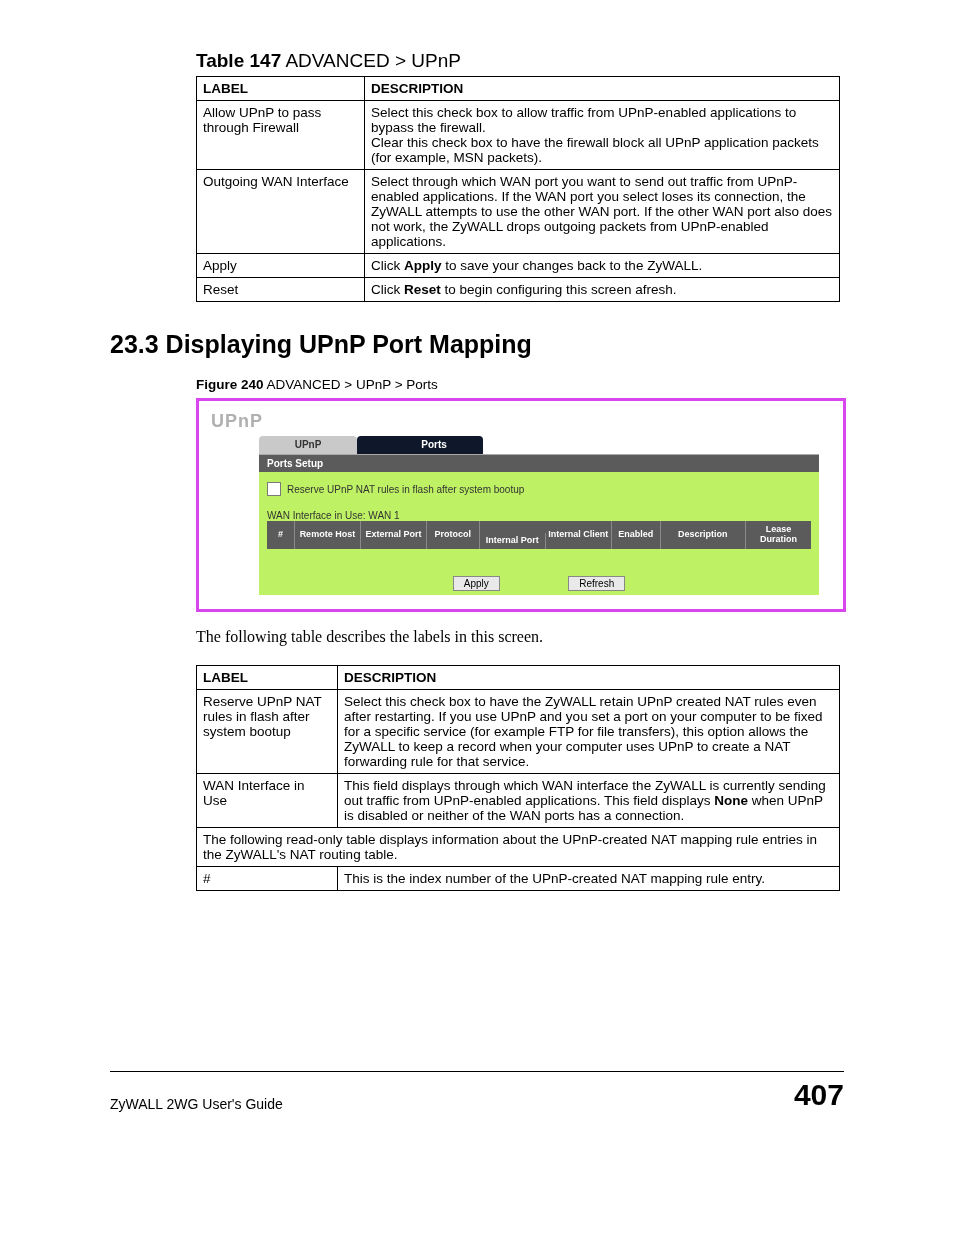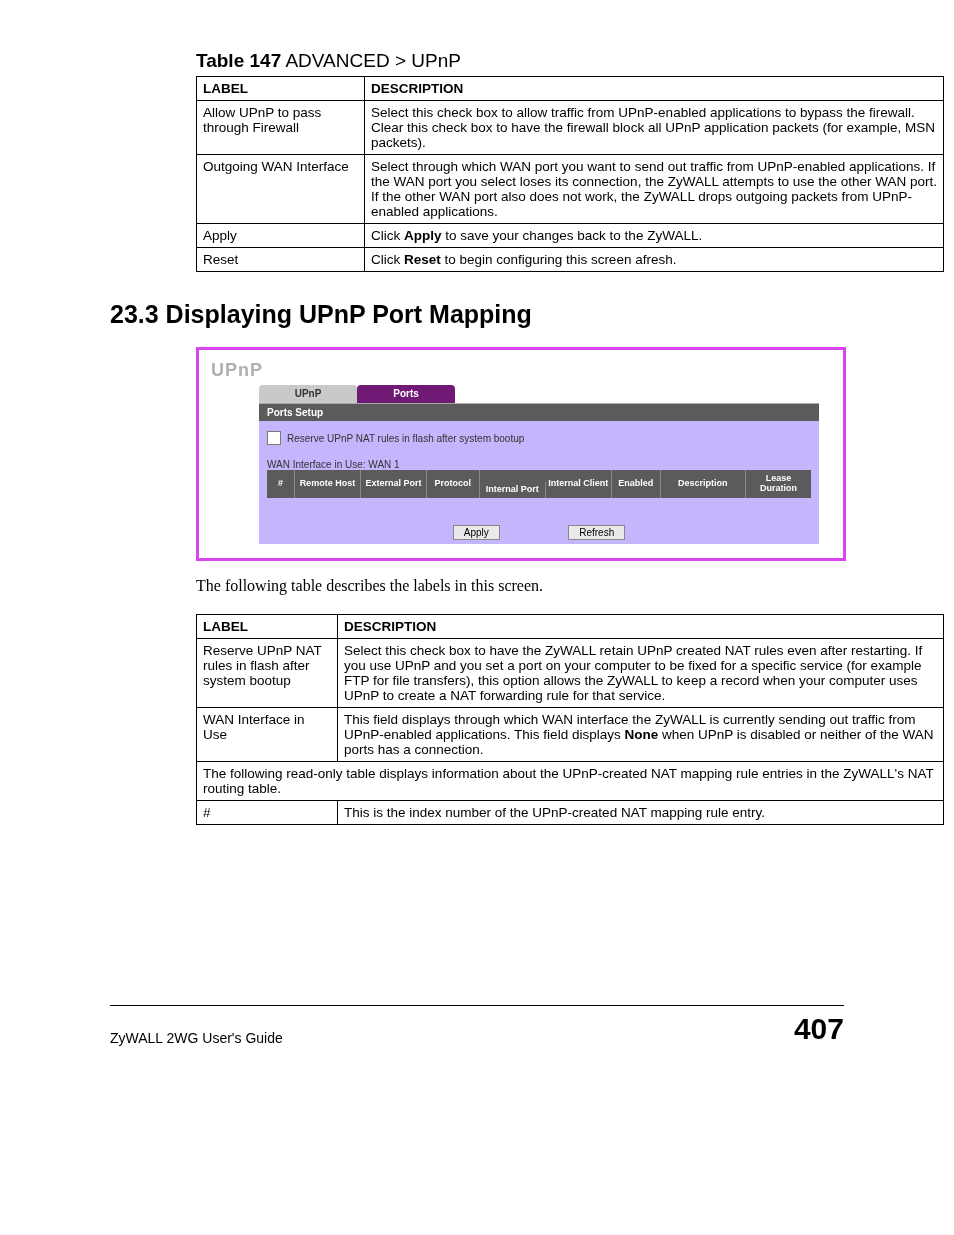--- a/index.html
+++ b/index.html
@@ -21,21 +21,21 @@
     border-bottom: 1px solid #000;
     margin-bottom: 28px;
   }
   .table-caption {
     font-size: 19px;
     margin: 0 0 4px 86px;
   }
   .table-caption b { font-weight: bold; }
   table.desc-table {
     border-collapse: collapse;
-    width: 748px;
+    width: 644px;
     margin-left: 86px;
     margin-bottom: 26px;
     font-size: 13.5px;
   }
   table.desc-table th, table.desc-table td {
     border: 1px solid #000;
     padding: 4px 6px;
     vertical-align: top;
     text-align: left;
   }
@@ -89,23 +89,23 @@
     color: #fff;
   }
   .tab {
     width: 98px;
     text-align: center;
     line-height: 18px;
     margin-right: 0;
     border-radius: 4px 4px 0 0;
   }
   .tab.inactive { background: #c9c9c9; color: #333; }
-  .tab.active { background: #701a75; }
+  .tab.active { background: #0f172a; padding-left: 28px; }
   .panel {
-    background: #c4b5fd;
+    background: #bef264;
     margin-left: 50px;
     width: 560px;
     border-top: 1px solid #aaa;
   }
   .section-bar {
     background: #5b5b5b;
     color: #fff;
     font-size: 10px;
     font-weight: bold;
     padding: 3px 8px;
@@ -210,20 +210,23 @@
       <tr>
         <td>Reset</td>
         <td><span>Click </span><b>Reset</b><span> to begin configuring this screen afresh.</span></td>
       </tr>
     </tbody>
   </table>
 
   <h2 class="section">23.3  Displaying UPnP Port Mapping</h2>
 
 
+  <div class="figure-caption">
+    <b>Figure 240</b><span>   ADVANCED &gt; UPnP &gt; Ports</span>
+  </div>
 
   <div class="ui-shot">
     <div class="ui-title">UPnP</div>
     <div class="tab-strip">
       <div class="tab inactive">UPnP</div>
       <div class="tab active">Ports</div>
     </div>
     <div class="panel">
       <div class="section-bar">Ports Setup</div>
       <div class="panel-body">

